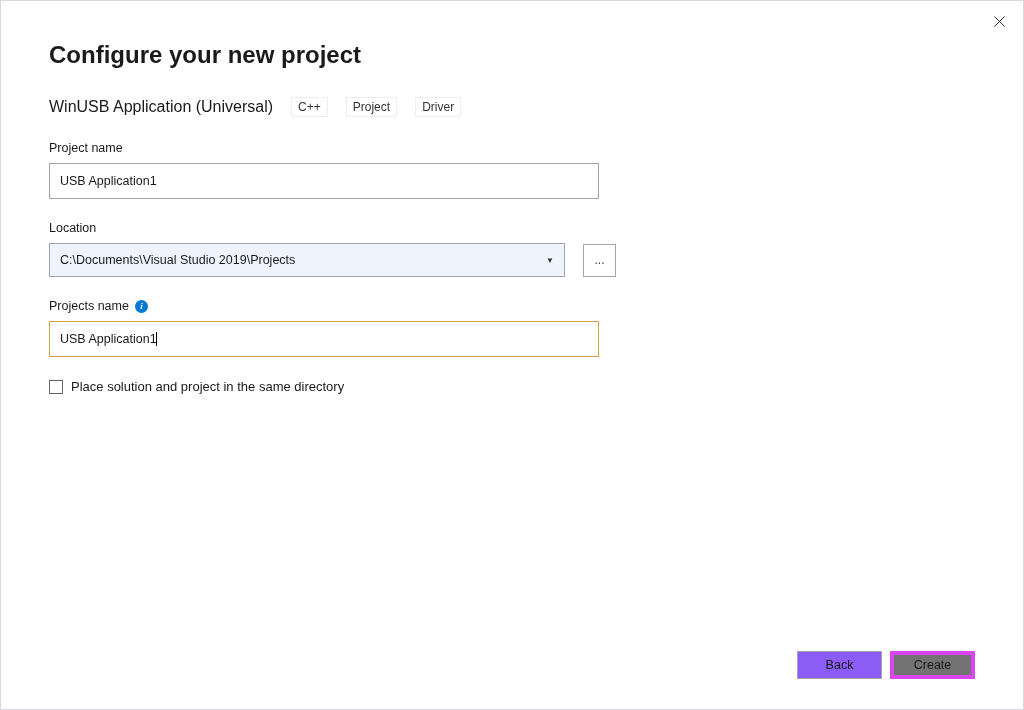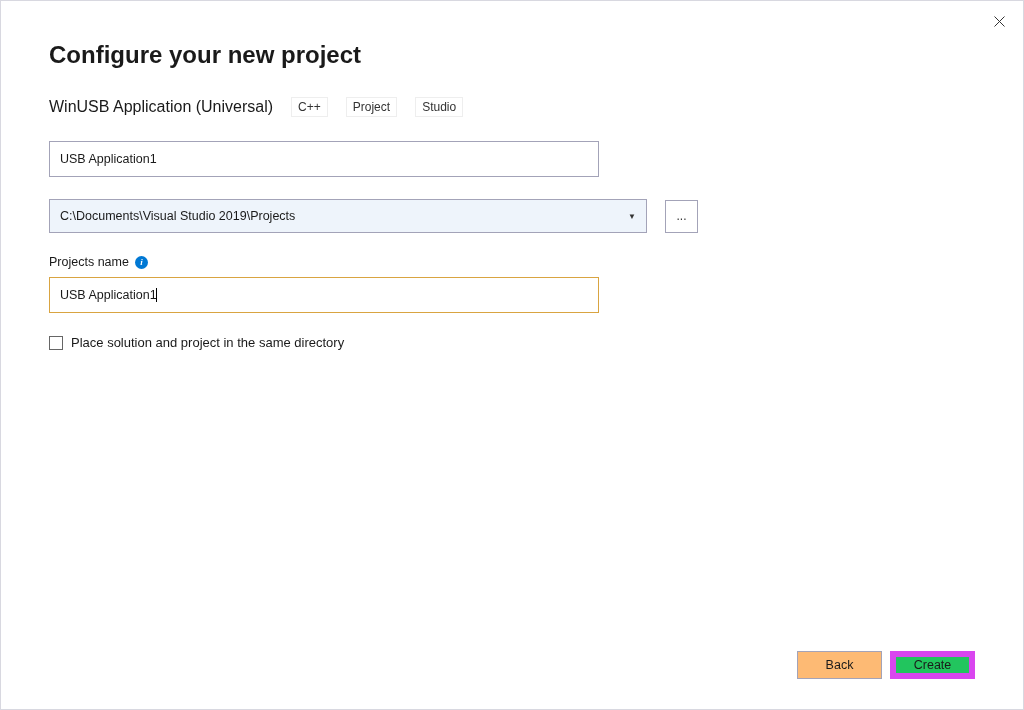--- a/index.html
+++ b/index.html
@@ -96,21 +96,21 @@
     .text-input.focused {
       border: 1px solid #d9a441;
       background: #ffffff;
     }
     .location-row {
       display: flex;
       align-items: center;
       gap: 18px;
     }
     .location-select {
-      width: 598px;
+      width: 516px;
       height: 33px;
       border: 1px solid #a3a3b8;
       padding: 16px 10px;
       font-size: 12.5px;
       font-family: inherit;
       color: #1a1a1a;
       background: #eef4fb;
       display: flex;
       align-items: center;
       justify-content: space-between;
@@ -160,27 +160,27 @@
     }
     .btn {
       width: 85px;
       height: 28px;
       font-size: 12.5px;
       font-family: inherit;
       cursor: pointer;
       border: 1px solid #a3a3b8;
     }
     .btn-back {
-      background: #fdba74;
+      background: #8b5cf6;
       color: #1a1a1a;
     }
     .btn-create {
-      background: #22c55e;
-      color: #1a1a1a;
-      border: 6px solid #d946ef;
+      background: #737373;
+      color: #1a1a1a;
+      border: 4px solid #d946ef;
     }
     .cursor-bar {
       display: inline-block;
       width: 1px;
       height: 14px;
       background: #000;
       vertical-align: middle;
       margin-left: -1px;
     }
   </style>
@@ -194,28 +194,30 @@
   </svg>
 </button>
 
 <div class="content">
   <h1 class="page-title">Configure your new project</h1>
 
   <div class="template-row">
     <span class="template-name">WinUSB Application (Universal)</span>
     <span class="tag">C++</span>
     <span class="tag">Project</span>
-    <span class="tag">Studio</span>
+    <span class="tag">Driver</span>
   </div>
 
   <div class="field-group">
+    <div class="field-label">Project name</div>
     <input type="text" class="text-input" value="USB Application1" style="">
   </div>
 
   <div class="field-group">
+    <div class="field-label">Location</div>
     <div class="location-row">
       <div class="location-select">
         <span>C:\Documents\Visual Studio 2019\Projects</span>
         <span class="dropdown-arrow">▼</span>
       </div>
       <button class="browse-btn">...</button>
     </div>
   </div>
 
   <div class="field-group">

